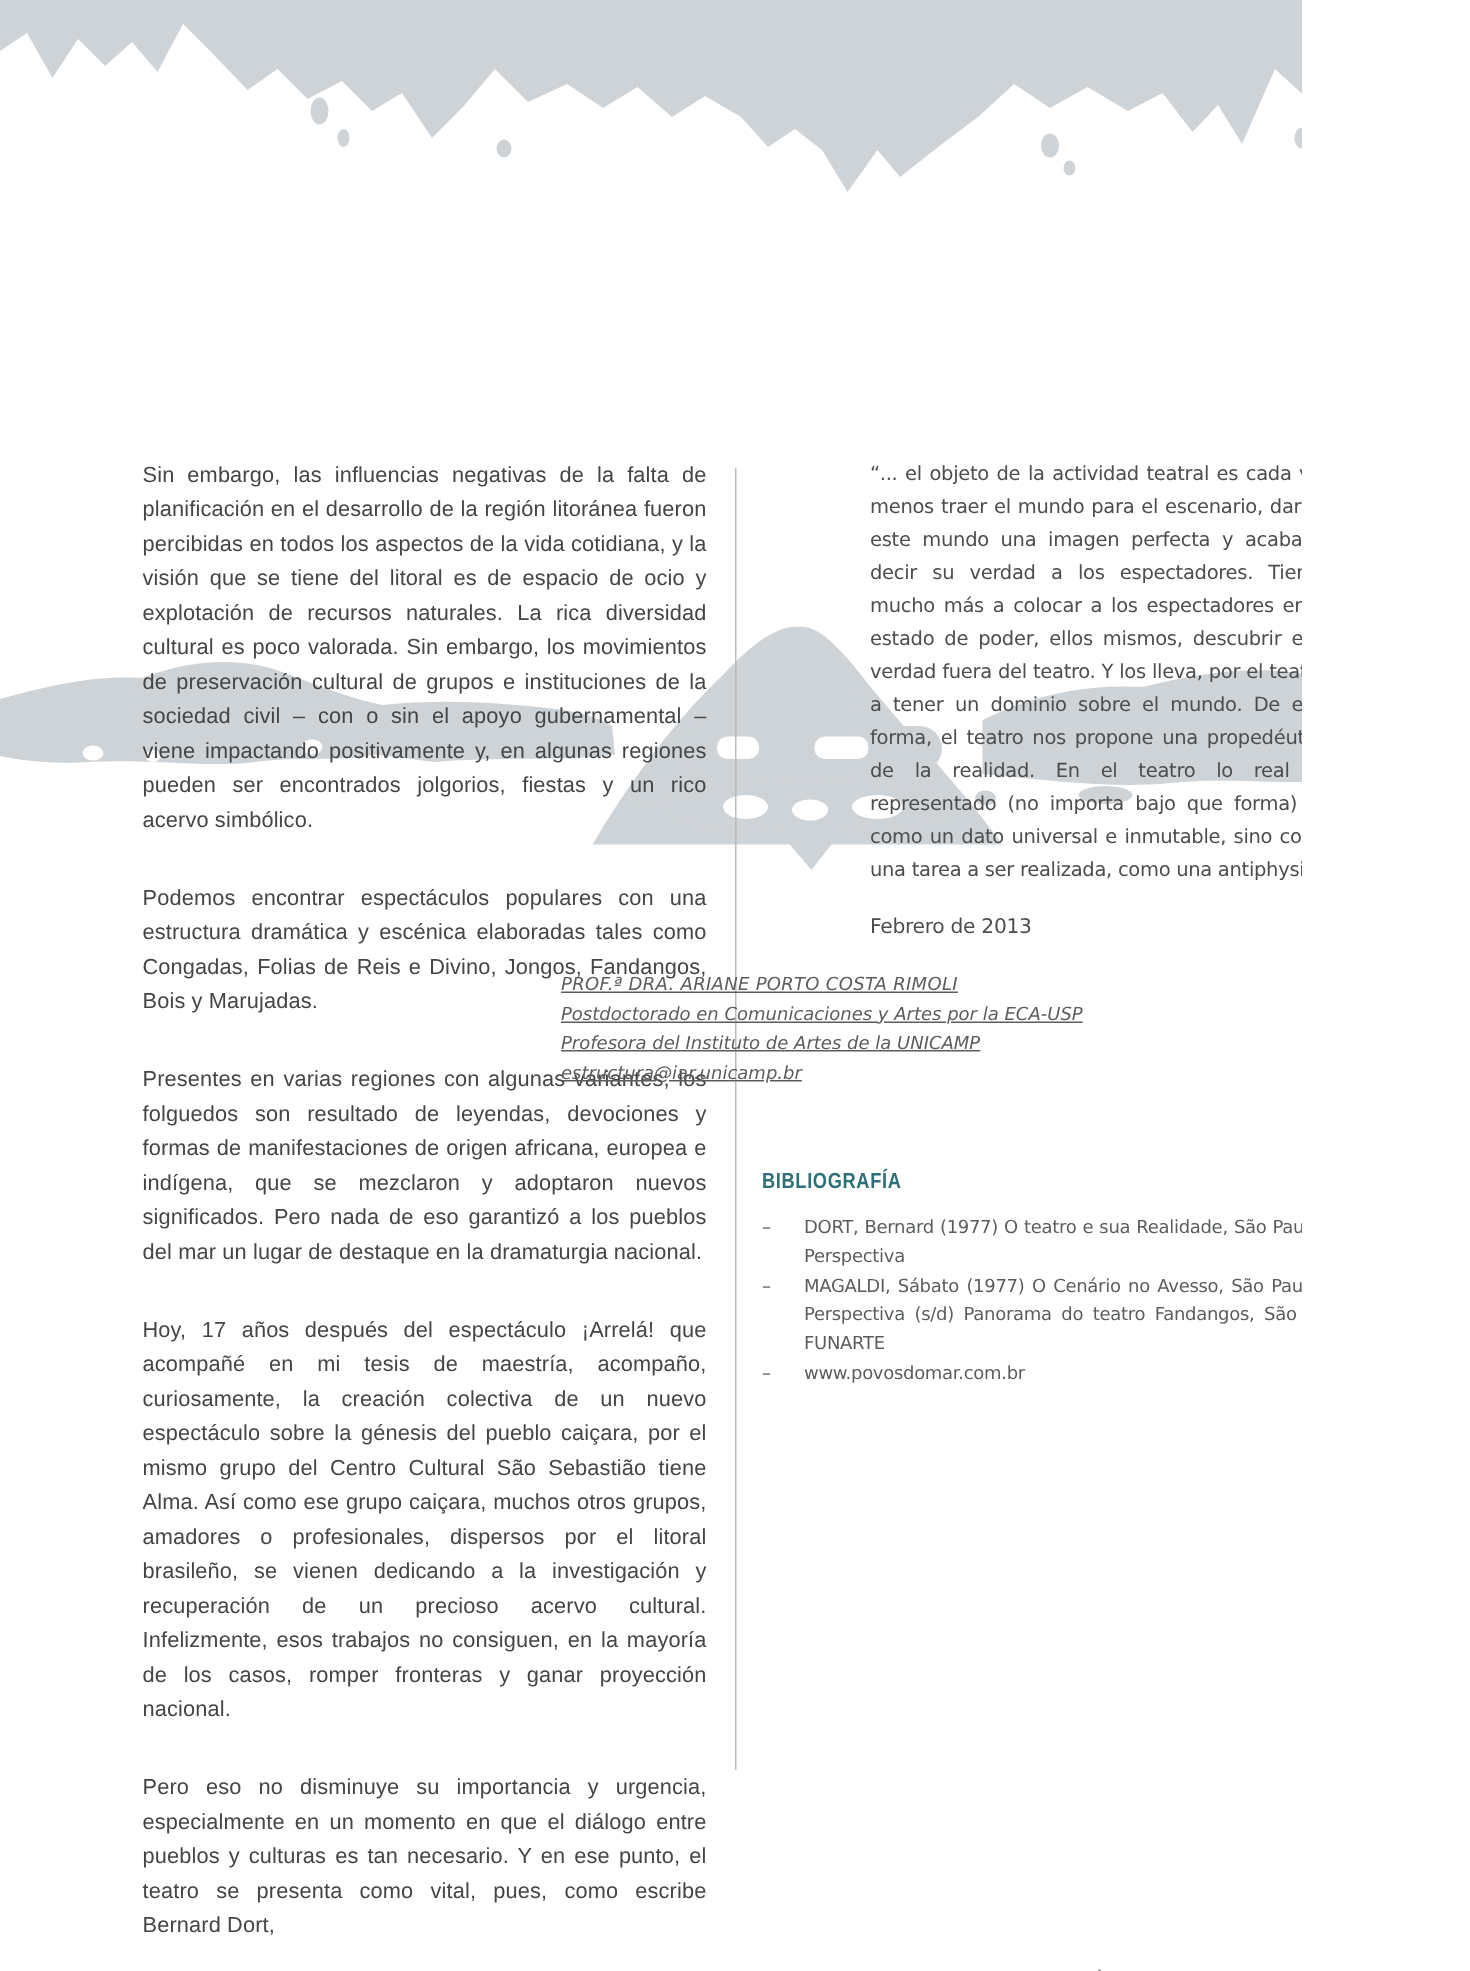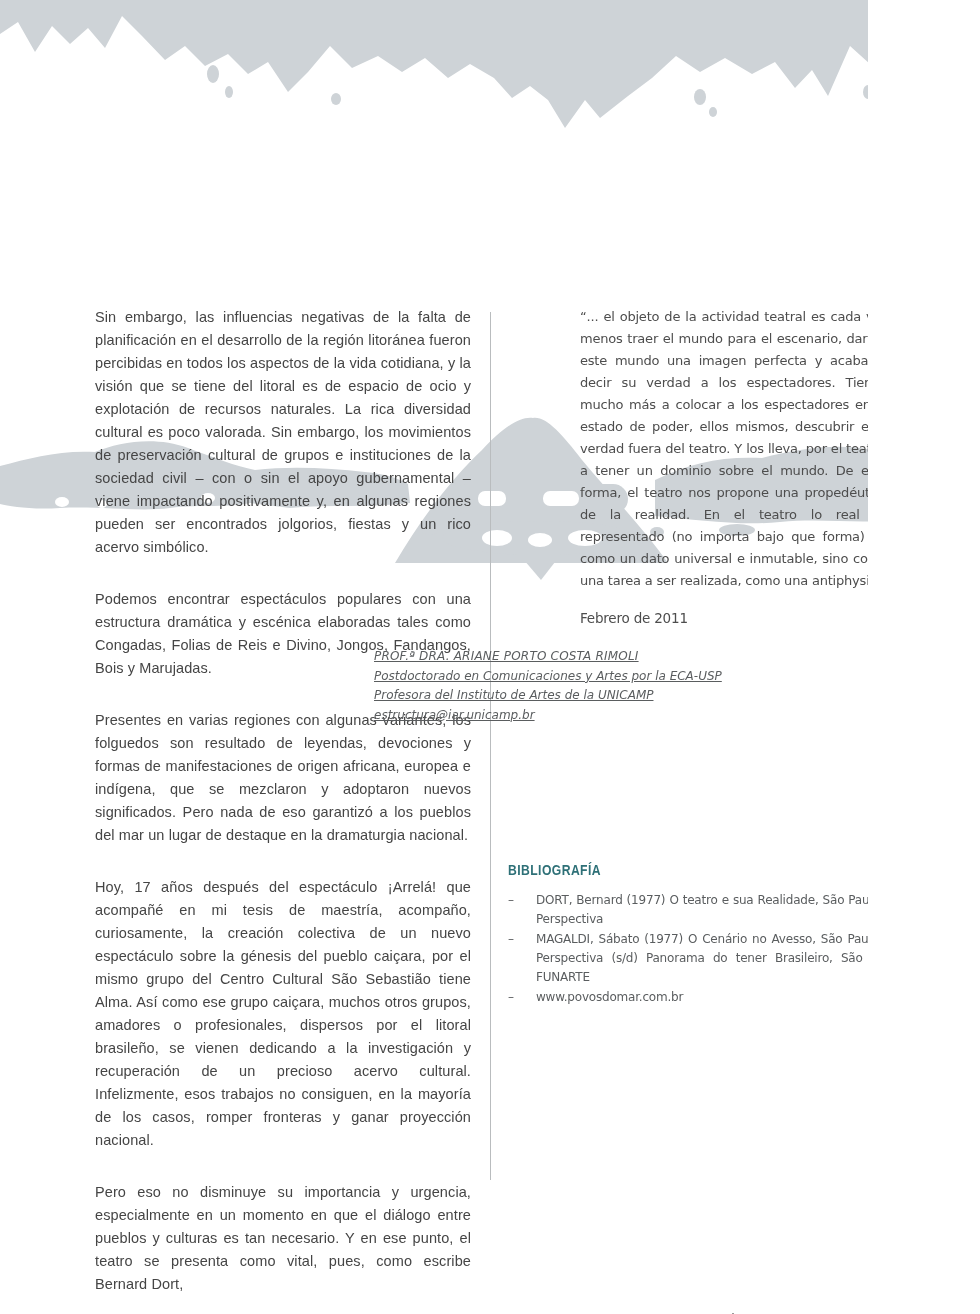--- a/index.html
+++ b/index.html
@@ -30,21 +30,21 @@
   .quote-text{font-size:13px;line-height:22px;color:var(--quote-text);
               text-align:justify;letter-spacing:-.2px;}
   .quote-date{font-size:13.5px;color:var(--quote-text);margin-top:18px;letter-spacing:-.2px;}
 
   .author-block{position:absolute;right:94px;top:647px;width:400px;text-align:left;z-index:1;
                 font-family:"DejaVu Sans",sans-serif;color:var(--muted-text);text-decoration:underline;}
   .author-block .ln{font-size:12px;line-height:19.5px;}
   .author-block .caps{font-style:italic;letter-spacing:.2px;}
   .author-block .ital{font-style:italic;}
 
-  .biblio{position:absolute;left:508px;top:862px;width:398px;z-index:1;}
+  .biblio{position:absolute;left:508px;top:780px;width:398px;z-index:1;}
   .biblio h2{font-size:14.5px;font-weight:700;color:var(--accent);letter-spacing:.5px;
              transform:scaleX(.84);transform-origin:left center;margin-bottom:13px;
              font-family:"Liberation Sans",sans-serif;}
   .biblio ul{list-style:none;}
   .biblio li{display:flex;align-items:flex-start;font-family:"DejaVu Sans",sans-serif;
              font-size:12px;line-height:19px;color:var(--muted-text);letter-spacing:-.2px;}
   .biblio li + li{margin-top:1px;}
   .biblio .dash{flex:0 0 28px;}
   .biblio .entry{flex:1;text-align:justify;}
 
@@ -105,40 +105,40 @@
     <div class="left-col">
       <p><span>Sin embargo, las influencias negativas de la falta de planificación en el desarrollo de la región litoránea fueron percibidas en todos los aspectos de la vida cotidiana, y la visión que se tiene del litoral es de espacio de ocio y explotación de recursos naturales. La rica diversidad cultural es poco valorada. Sin embargo, los movimientos de preservación cultural de grupos e instituciones de la sociedad civil – con o sin el apoyo gubernamental – viene impactando positivamente y, en algunas regiones pueden ser encontrados jolgorios, fiestas y un rico acervo simbólico.</span></p>
       <p><span>Podemos encontrar espectáculos populares con una estructura dramática y escénica elaboradas tales como </span><span class="it">Congadas, Folias de Reis e Divino, Jongos, Fandangos, Bois</span><span> y </span><span class="it">Marujadas</span><span>.</span></p>
       <p><span>Presentes en varias regiones con algunas variantes, los </span><span class="it">folguedos</span><span> son resultado de leyendas, devociones y formas de manifestaciones de origen africana, europea e indígena, que se mezclaron y adoptaron nuevos significados. Pero nada de eso garantizó a los pueblos del mar un lugar de destaque en la dramaturgia nacional.</span></p>
       <p><span>Hoy, 17 años después del espectáculo </span><span class="it">¡Arrelá!</span><span> que acompañé en mi tesis de maestría, acompaño, curiosamente, la creación colectiva de un nuevo espectáculo sobre la génesis del pueblo </span><span class="it">caiçara</span><span>, por el mismo grupo del Centro Cultural São Sebastião tiene Alma. Así como ese grupo </span><span class="it">caiçara</span><span>, muchos otros grupos, amadores o profesionales, dispersos por el litoral brasileño, se vienen dedicando a la investigación y recuperación de un precioso acervo cultural. Infelizmente, esos trabajos no consiguen, en la mayoría de los casos, romper fronteras y ganar proyección nacional.</span></p>
       <p><span>Pero eso no disminuye su importancia y urgencia, especialmente en un momento en que el diálogo entre pueblos y culturas es tan necesario. Y en ese punto, el teatro se presenta como vital, pues, como escribe Bernard Dort,</span></p>
     </div>
 
     <div class="quote-block">
       <div class="quote-text"><span>“... el objeto de la actividad teatral es cada vez menos traer el mundo para el escenario, dar de este mundo una imagen perfecta y acabada, decir su verdad a los espectadores. Tiende mucho más a colocar a los espectadores en el estado de poder, ellos mismos, descubrir esta verdad fuera del teatro. Y los lleva, por el teatro, a tener un dominio sobre el mundo. De esta forma, el teatro nos propone una propedéutica de la realidad. En el teatro lo real es representado (no importa bajo que forma) no como un dato universal e inmutable, sino como una tarea a ser realizada, como una </span><span class="it">antiphysis</span><span>”.</span></div>
-      <div class="quote-date">Febrero de 2011</div>
+      <div class="quote-date">Febrero de 2013</div>
     </div>
 
     <div class="author-block">
       <div class="ln caps">PROF.ª DRA. ARIANE PORTO COSTA RIMOLI</div>
       <div class="ln ital">Postdoctorado en Comunicaciones y Artes por la ECA-USP</div>
       <div class="ln ital">Profesora del Instituto de Artes de la UNICAMP</div>
       <div class="ln ital">estructura@iar.unicamp.br</div>
     </div>
 
     <div class="biblio">
       <h2>BIBLIOGRAFÍA</h2>
       <ul>
         <li>
           <span class="dash">–</span>
           <span class="entry"><span>DORT, Bernard (1977) </span><span class="it">O teatro e sua Realidade</span><span>, São Paulo: Ed. Perspectiva</span></span>
         </li>
         <li>
           <span class="dash">–</span>
-          <span class="entry"><span>MAGALDI, Sábato (1977) </span><span class="it">O Cenário no Avesso</span><span>, São Paulo: Ed. Perspectiva (s/d) </span><span class="it">Panorama do tener Brasileiro</span><span>, São Paulo: FUNARTE</span></span>
+          <span class="entry"><span>MAGALDI, Sábato (1977) </span><span class="it">O Cenário no Avesso</span><span>, São Paulo: Ed. Perspectiva (s/d) </span><span class="it">Panorama do teatro Fandangos</span><span>, São Paulo: FUNARTE</span></span>
         </li>
         <li>
           <span class="dash">–</span>
           <span class="entry"><span>www.povosdomar.com.br</span></span>
         </li>
       </ul>
     </div>
 
     <div class="footer">
       <span class="section">TEATRO</span>

